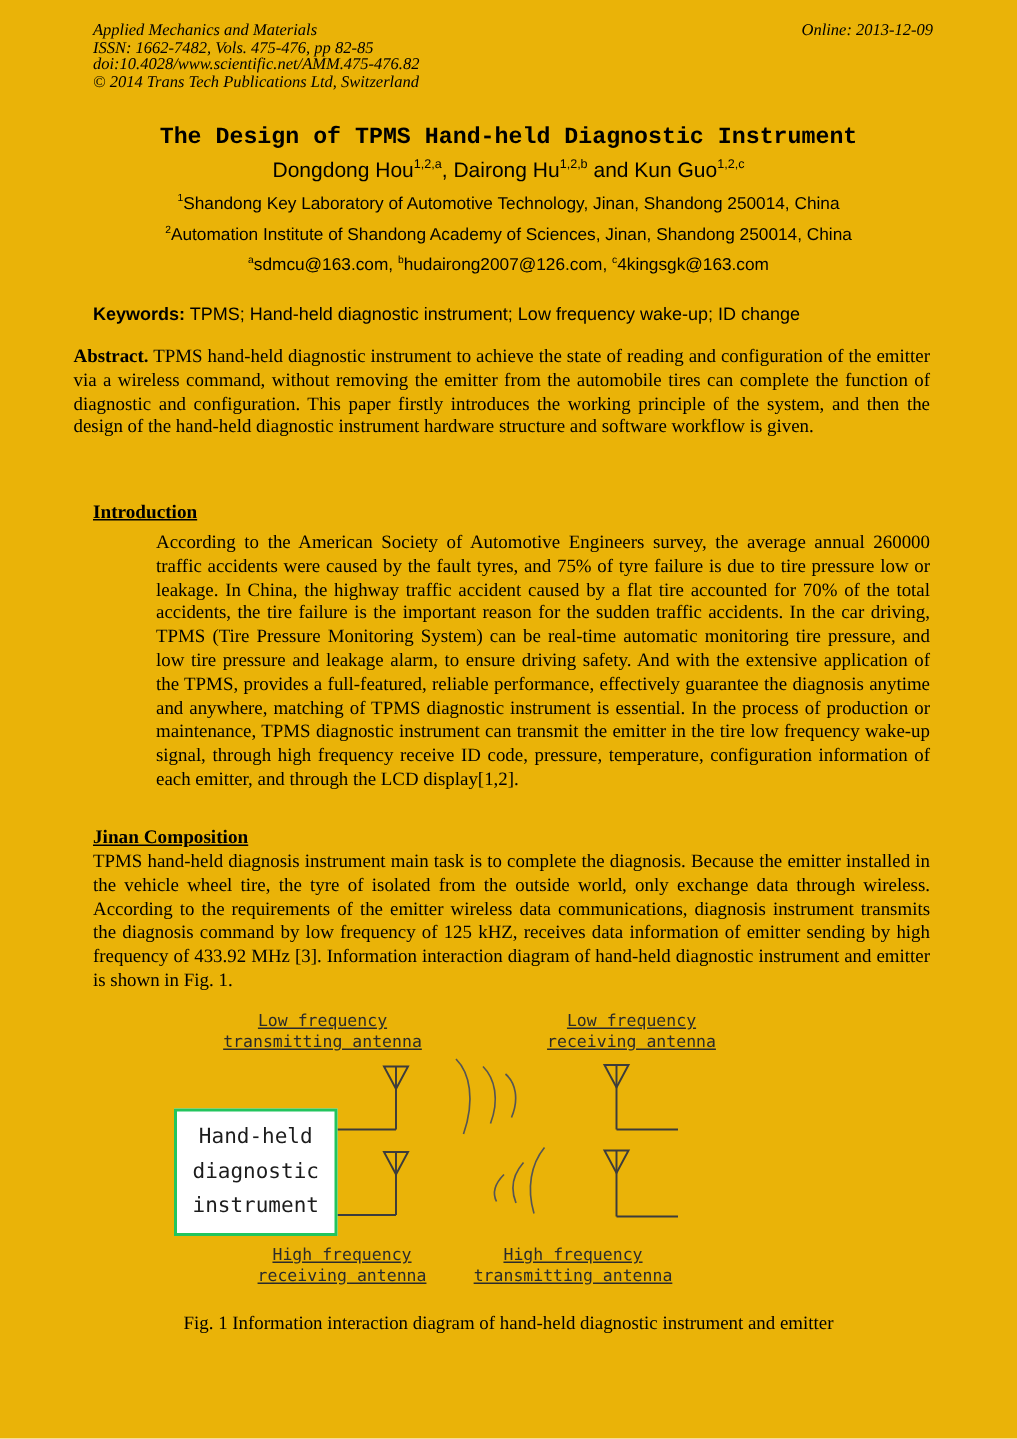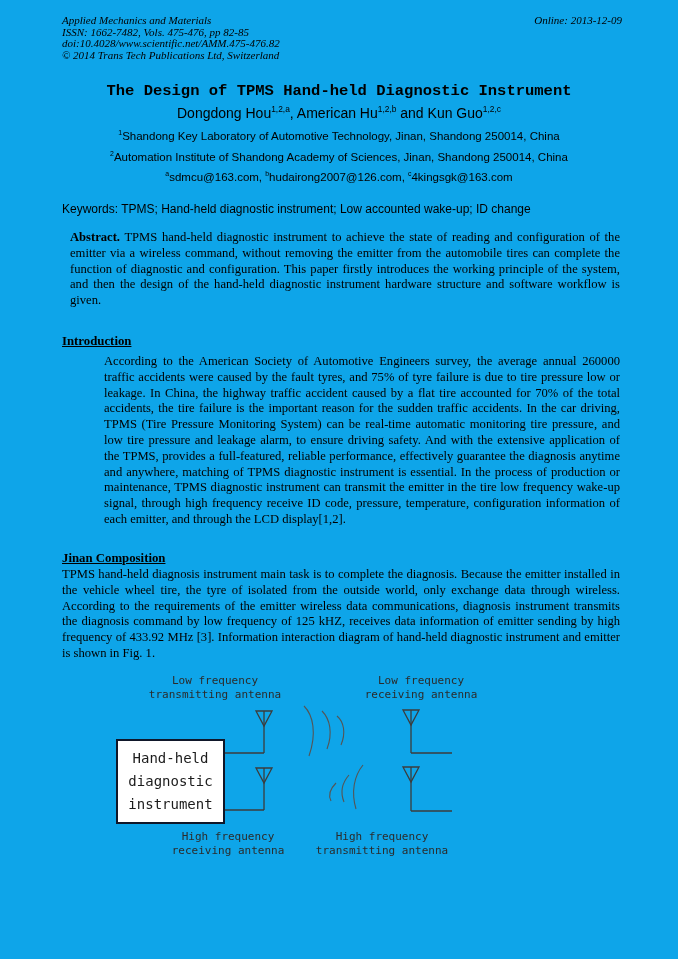--- a/index.html
+++ b/index.html
@@ -1,47 +1,47 @@
 <!DOCTYPE html>
 <html><head>
 <meta charset="utf-8">
 <style>
   html,body{margin:0;padding:0;background:#ffffff;}
-  .page{position:relative;width:678px;height:959px;background:#0ea5e9;color:#000;overflow:hidden;}
+  .page{position:relative;width:678px;height:959px;background:#eab308;color:#000;overflow:hidden;}
 
   .hdr{position:absolute;top:15px;left:62px;right:56px;display:flex;justify-content:space-between;
        font:italic 11px/11.6px "Liberation Serif",serif;}
   .hdr-left div{white-space:nowrap;}
 
   .title{position:absolute;top:82px;left:0;width:100%;text-align:center;
          font-family:Liberation Mono, monospace;font-weight:bold;font-size:15.5px;}
   .authors{position:absolute;top:105px;left:0;width:100%;text-align:center;
            font:14px "Liberation Sans",sans-serif;}
   sup{font-size:60%;line-height:0;vertical-align:super;margin-top:32px;}
   .affil{position:absolute;left:0;width:100%;text-align:center;
          font:11.5px "Liberation Sans",sans-serif;}
   .affil-1{top:130px;} .affil-2{top:151px;} .emails{top:171px;}
 
   .kw{position:absolute;top:202px;left:62px;right:56px;
       font:12px "Liberation Sans",sans-serif;}
-  .kw b{font-weight:normal;}
+  .kw b{font-weight:bold;}
 
   .para{font:12.6px/15.8px "Liberation Serif",serif;text-align:justify;}
-  .abstract{position:absolute;top:230px;left:70px;right:58px;}
+  .abstract{position:absolute;top:230px;left:49px;right:58px;}
   .h2{position:absolute;left:62px;font:bold 12.8px "Liberation Serif",serif;text-decoration:underline;}
   .h2-intro{top:334px;} .body-intro{position:absolute;top:354px;left:62px;right:58px;margin-left:42px;}
   .h2-sys{top:551px;}   .body-sys{position:absolute;top:567px;left:62px;right:58px;}
 
   .figure{position:absolute;top:670px;left:0;width:678px;height:206px;}
   .fig-svg{position:absolute;left:0;top:0;}
   .fig-label{position:absolute;width:220px;text-align:center;
-             font:11px/13.5px "DejaVu Sans Mono",monospace;color:#2b2b2b;}
+             font:11px/13.5px "DejaVu Sans Mono",monospace;color:#2b2b2b;text-decoration:underline;}
   .lbl-lftx{left:105px;top:4px;} .lbl-lfrx{left:311px;top:4px;}
   .lbl-hfrx{left:118px;top:160px;} .lbl-hftx{left:272px;top:160px;}
-  .box{position:absolute;border:2px solid #0f172a;background:#fff;
+  .box{position:absolute;border:2px solid #22c55e;background:#fff;
        display:flex;flex-direction:column;align-items:center;justify-content:center;
        font:14px/23px "DejaVu Sans Mono",monospace;color:#1c1c1c;text-align:center;}
   .box-left{left:116px;top:69px;width:105px;height:81px;}
   .box-right{left:451px;top:70px;width:105px;height:82px;}
 
   .caption{position:absolute;top:875px;left:0;width:100%;text-align:center;
            font:12.6px "Liberation Serif",serif;}
 </style>
 </head>
 <body>
@@ -54,32 +54,32 @@
       <div>ISSN: 1662-7482, Vols. 475-476, pp 82-85</div>
       <div>doi:10.4028/www.scientific.net/AMM.475-476.82</div>
       <div>© 2014 Trans Tech Publications Ltd, Switzerland</div>
     </div>
     <div class="hdr-right">Online: 2013-12-09</div>
   </div>
 
   <div class="title">The Design of TPMS Hand-held Diagnostic Instrument</div>
 
   <div class="authors">
-    <span><span>Dongdong Hou</span><sup>1,2,a</sup><span>, </span></span><span><span>American Hu</span><sup>1,2,b</sup><span> and </span></span><span><span>Kun Guo</span><sup>1,2,c</sup></span>
+    <span><span>Dongdong Hou</span><sup>1,2,a</sup><span>, </span></span><span><span>Dairong Hu</span><sup>1,2,b</sup><span> and </span></span><span><span>Kun Guo</span><sup>1,2,c</sup></span>
   </div>
 
   <div class="affil affil-1"><sup>1</sup><span>Shandong Key Laboratory of Automotive Technology, Jinan, Shandong 250014, China</span></div>
   <div class="affil affil-2"><sup>2</sup><span>Automation Institute of Shandong Academy of Sciences, Jinan, Shandong 250014, China</span></div>
 
   <div class="affil emails">
     <span><sup>a</sup><span>sdmcu@163.com</span><span>, </span></span><span><sup>b</sup><span>hudairong2007@126.com</span><span>, </span></span><span><sup>c</sup><span>4kingsgk@163.com</span></span>
   </div>
 
   <div class="kw">
-    <b>Keywords:</b><span> TPMS; Hand-held diagnostic instrument; Low accounted wake-up; ID change</span>
+    <b>Keywords:</b><span> TPMS; Hand-held diagnostic instrument; Low frequency wake-up; ID change</span>
   </div>
 
   <div class="abstract para">
     <b>Abstract.</b><span> TPMS hand-held diagnostic instrument to achieve the state of reading and configuration of the emitter via a wireless command, without removing the emitter from the automobile tires can complete the function of diagnostic and configuration. This paper firstly introduces the working principle of the system, and then the design of the hand-held diagnostic instrument hardware structure and software workflow is given.</span>
   </div>
 
   <div class="h2 h2-intro">Introduction</div>
   <div class="body-intro para">According to the American Society of Automotive Engineers survey, the average annual 260000 traffic accidents were caused by the fault tyres, and 75% of tyre failure is due to tire pressure low or leakage. In China, the highway traffic accident caused by a flat tire accounted for 70% of the total accidents, the tire failure is the important reason for the sudden traffic accidents. In the car driving, TPMS (Tire Pressure Monitoring System) can be real-time automatic monitoring tire pressure, and low tire pressure and leakage alarm, to ensure driving safety. And with the extensive application of the TPMS, provides a full-featured, reliable performance, effectively guarantee the diagnosis anytime and anywhere, matching of TPMS diagnostic instrument is essential. In the process of production or maintenance, TPMS diagnostic instrument can transmit the emitter in the tire low frequency wake-up signal, through high frequency receive ID code, pressure, temperature, configuration information of each emitter, and through the LCD display[1,2].</div>
 
   <div class="h2 h2-sys">Jinan Composition</div>
@@ -143,14 +143,15 @@
       <div>transmitting antenna</div>
     </div>
 
     <div class="box box-left">
       <div>Hand-held</div>
       <div>diagnostic</div>
       <div>instrument</div>
     </div>
   </div>
 
+  <div class="caption">Fig. 1 Information interaction diagram of hand-held diagnostic instrument and emitter</div>
 
 </div>
 
 </body></html>

